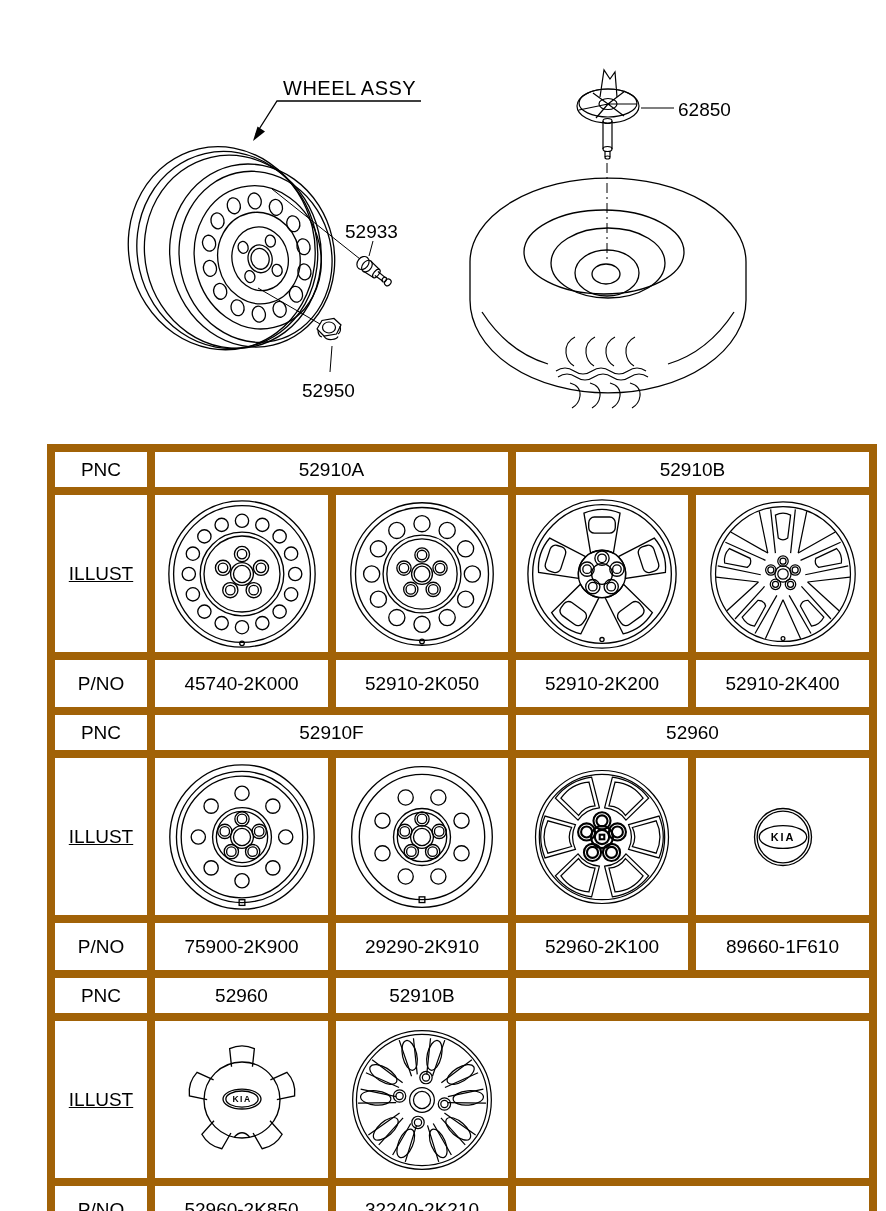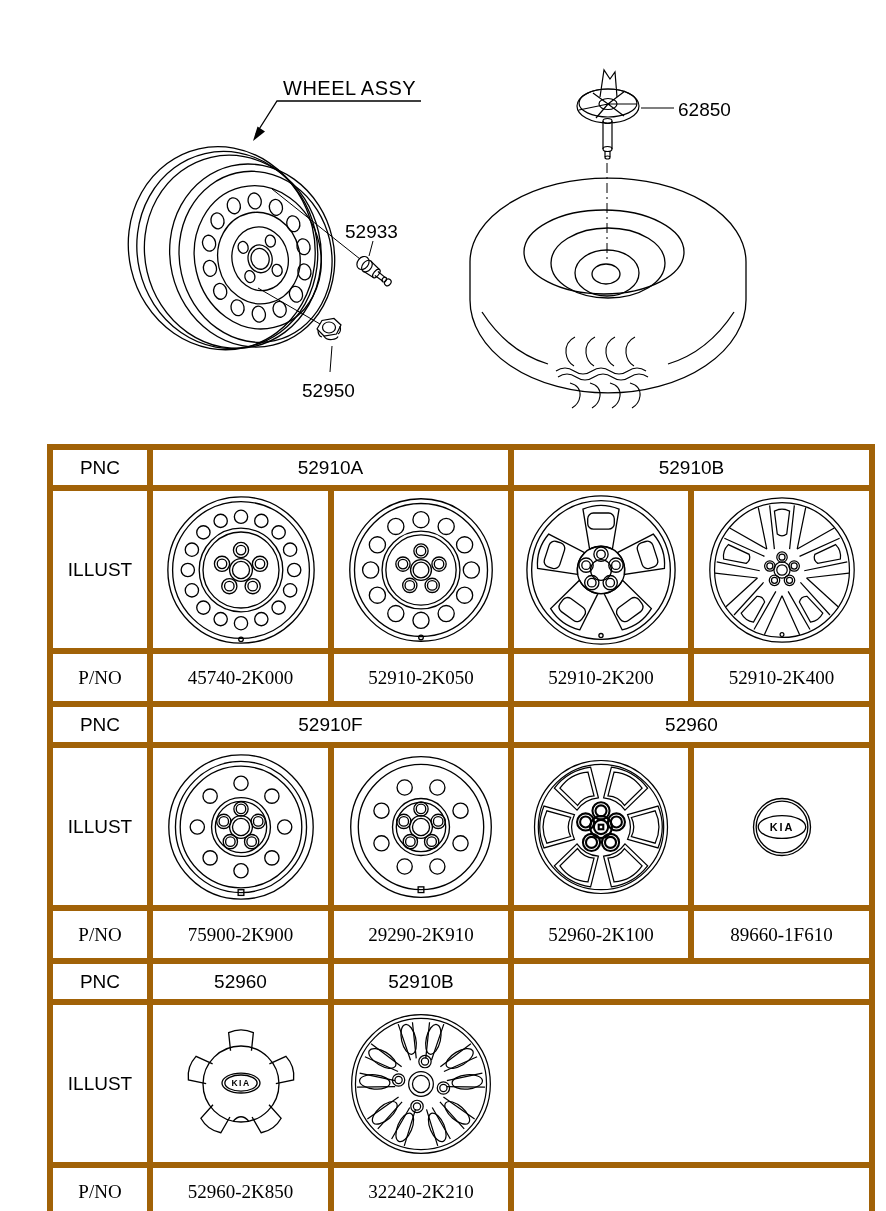--- a/index.html
+++ b/index.html
@@ -11,26 +11,26 @@
   .top-diagram { position:absolute; left:0; top:0; }
   .top-diagram text { fill:#000; stroke:none; }
   .callout-label { font-size:19px; }
   .assy-label { font-size:20px; letter-spacing:0.5px; }
 
   table.parts {
     position:absolute; left:47px; top:444px;
     border-collapse:collapse; table-layout:fixed;
   }
   table.parts td {
-    border:6px solid #a16207; padding:0; text-align:center; vertical-align:middle;
+    border:8px solid #a16207; padding:0; text-align:center; vertical-align:middle;
     font-size:19px; overflow:hidden;
   }
   tr.r-pnc td   { height:35px; }
-  tr.r-illust td{ height:157px; }
-  tr.r-pno td   { height:47px;font-family:Liberation Serif, serif; }
+  tr.r-illust td{ height:157px;text-decoration:underline; }
+  tr.r-pno td   { height:47px; }
   td.ghost { border:none; }
   svg.cell { display:block; margin:0 auto; }
   svg text { font-family:"Liberation Sans","DejaVu Sans",sans-serif; }
   .defs-holder { position:absolute; width:0; height:0; overflow:hidden; }
 </style>
 </head>
 <body>
 
 <div class="page">
 

